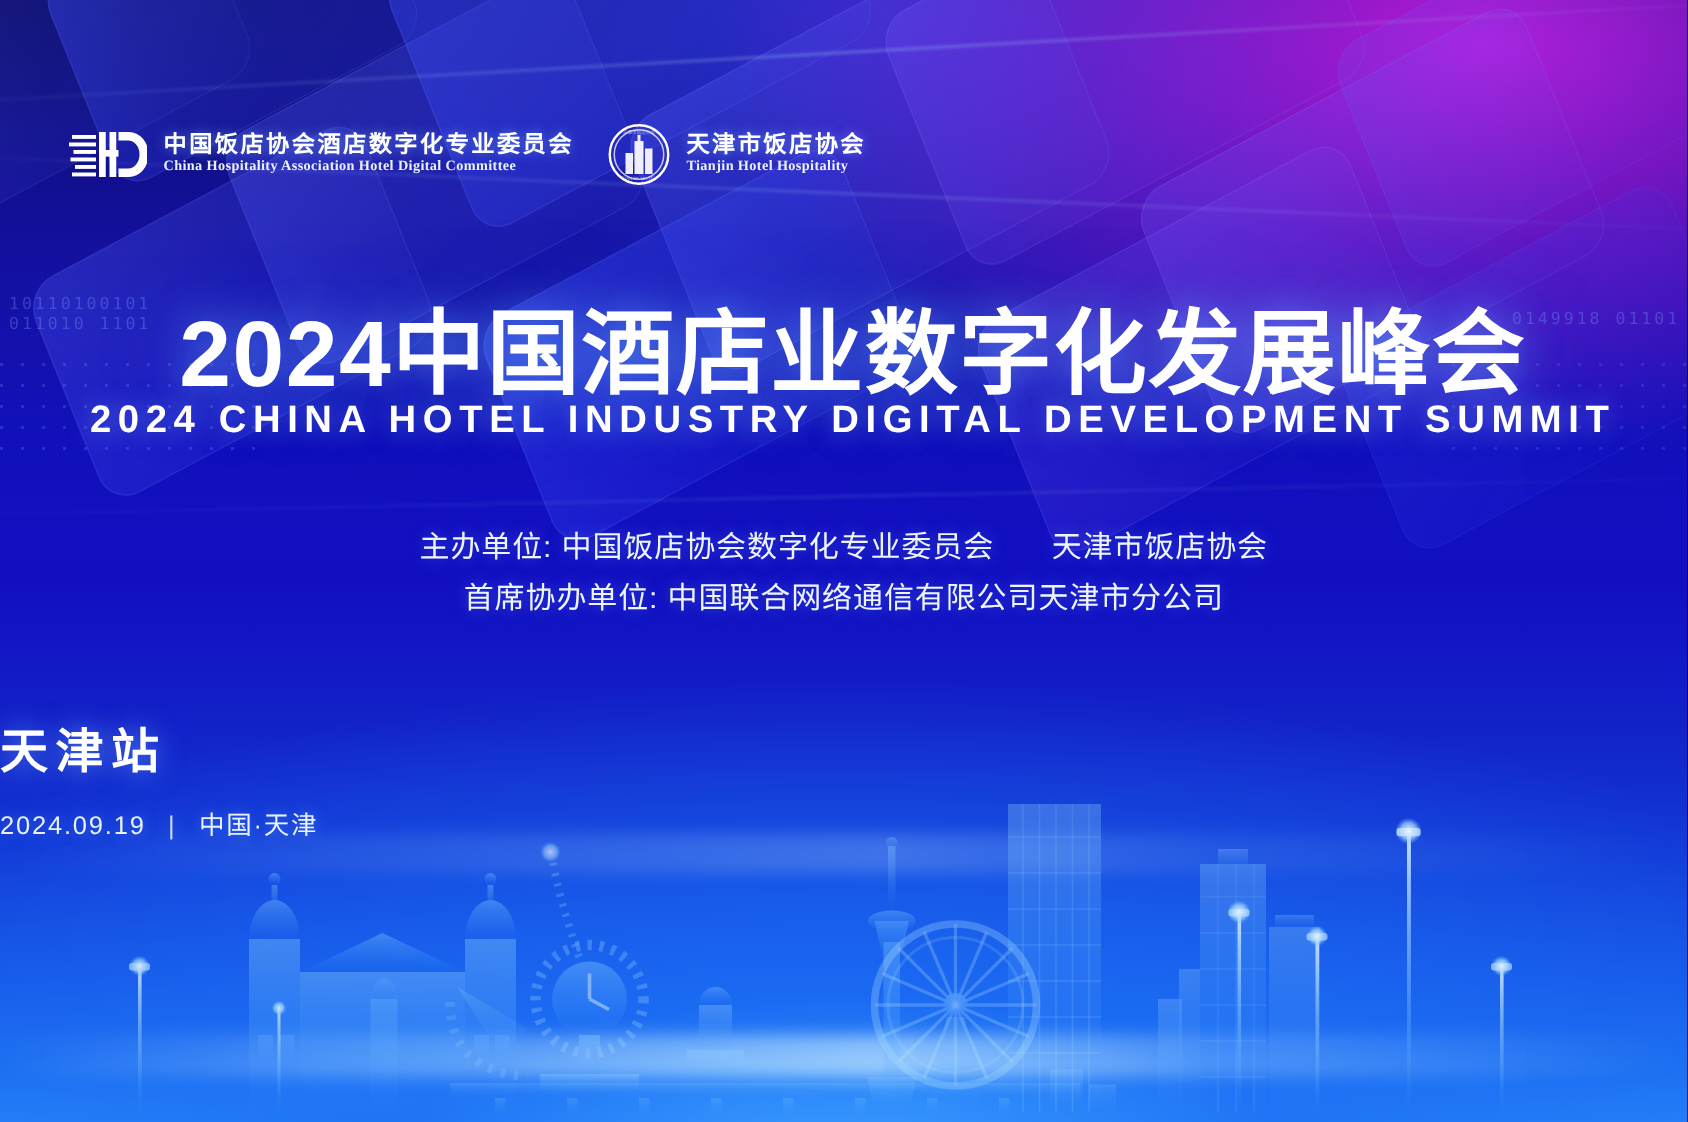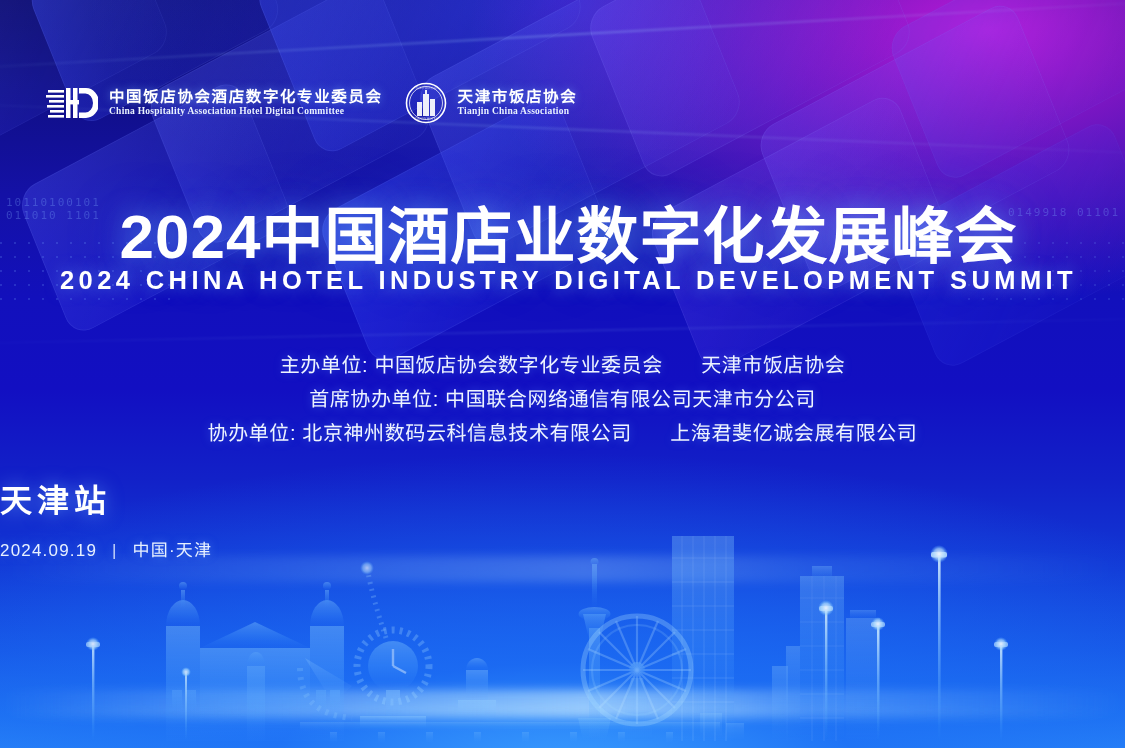--- a/index.html
+++ b/index.html
@@ -357,21 +357,21 @@
           <rect x="25" y="17" width="5" height="17"></rect>
           <rect x="20" y="8" width="2" height="5"></rect>
         </g>
         <g fill="#ffffff" opacity=".55" font-size="3.1" font-family="'Liberation Sans',sans-serif">
           <text x="21" y="7.4" text-anchor="middle">天津市饭店协会</text>
           <text x="21" y="38.2" text-anchor="middle">TIANJIN HOTEL</text>
         </g>
       </svg>
       <div class="logo-text">
         <div class="logo-cn">天津市饭店协会</div>
-        <div class="logo-en">Tianjin China Association</div>
+        <div class="logo-en">Tianjin Hotel Hospitality</div>
       </div>
     </div>
 
   </div>
 
   <div class="headline">
     <div class="title-cn">2024中国酒店业数字化发展峰会</div>
     <div class="title-en">2024 CHINA HOTEL INDUSTRY DIGITAL DEVELOPMENT SUMMIT</div>
   </div>
 
@@ -379,26 +379,20 @@
     <div class="org-line">
       <span>主办单位:</span>
       <span>中国饭店协会数字化专业委员会</span>
       <span class="org-gap"></span>
       <span>天津市饭店协会</span>
     </div>
     <div class="org-line">
       <span>首席协办单位:</span>
       <span>中国联合网络通信有限公司天津市分公司</span>
     </div>
-    <div class="org-line">
-      <span>协办单位:</span>
-      <span>北京神州数码云科信息技术有限公司</span>
-      <span class="org-gap"></span>
-      <span>上海君斐亿诚会展有限公司</span>
-    </div>
   </div>
 
   <div class="station">
     <div class="station-name">天津站</div>
     <div class="station-date">
       <span>2024.09.19</span>
       <span class="sep">|</span>
       <span>中国·天津</span>
     </div>
   </div>

